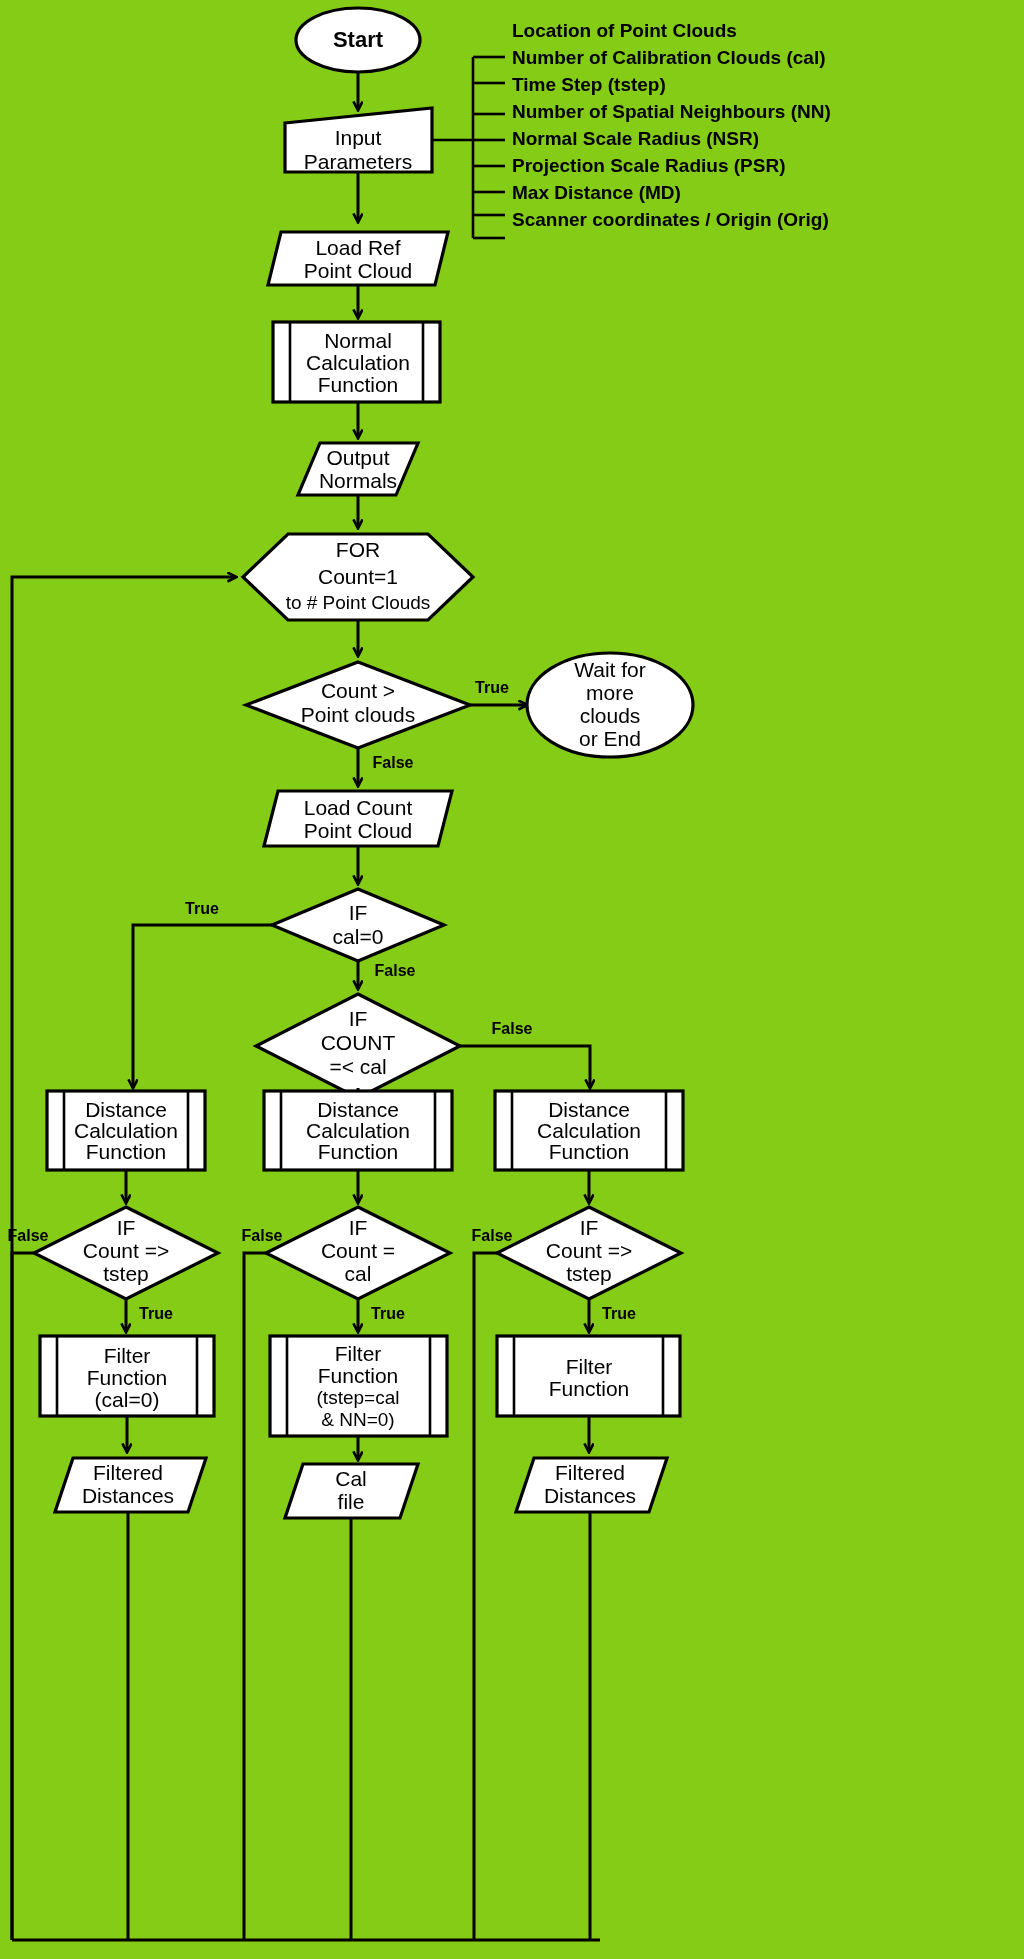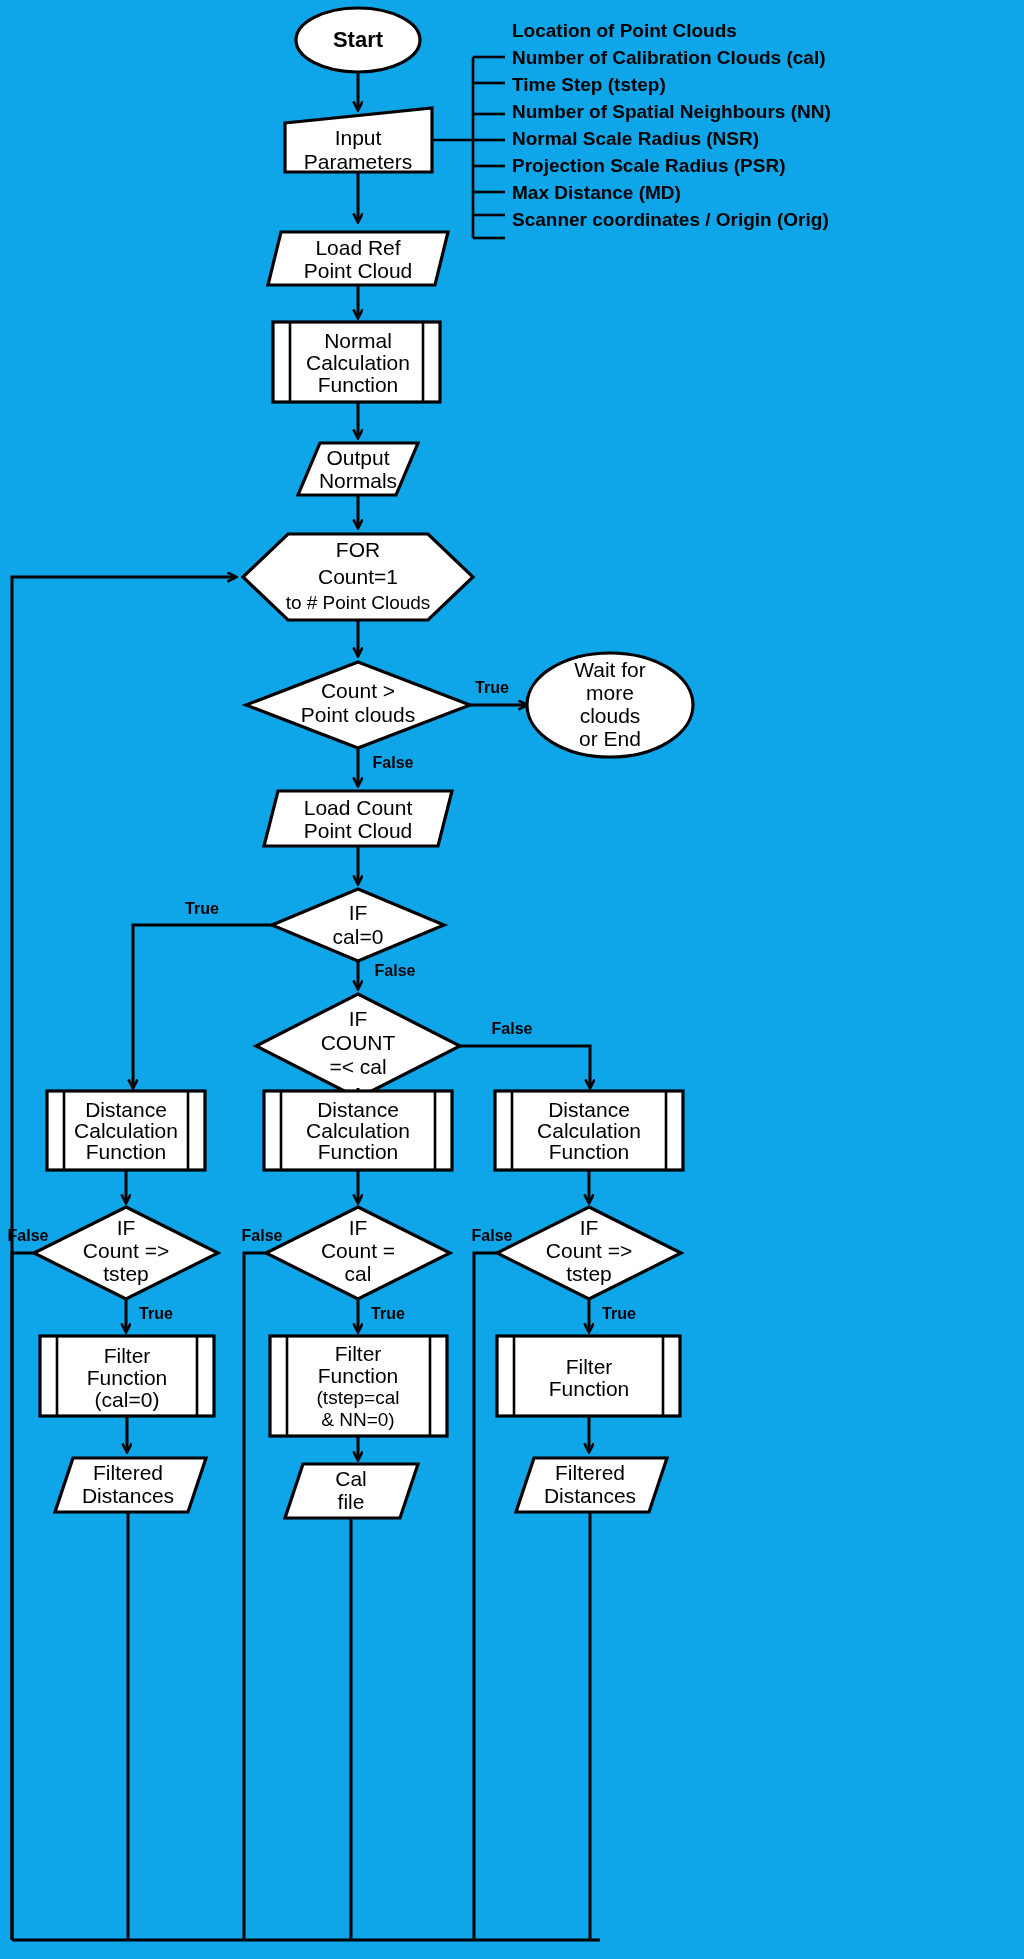--- a/index.html
+++ b/index.html
@@ -7,21 +7,21 @@
     padding: 0;
     background: #ffffff;
   }
   body {
     font-family: "Liberation Sans", sans-serif;
   }
   #flowchart-root {
     position: relative;
     width: 1024px;
     height: 1959px;
-    background: #0ea5e9;
+    background: #84cc16;
     overflow: hidden;
   }
   svg.chart {
     display: block;
     width: 1024px;
     height: 1959px;
   }
   .shape {
     fill: #ffffff;
     stroke: #000000;

